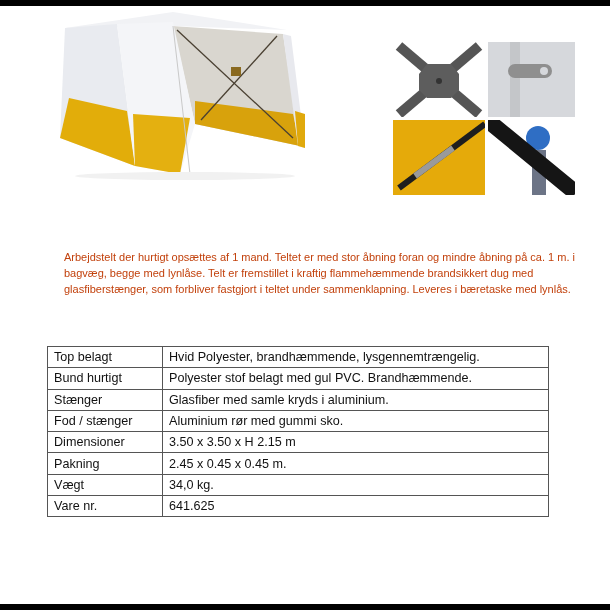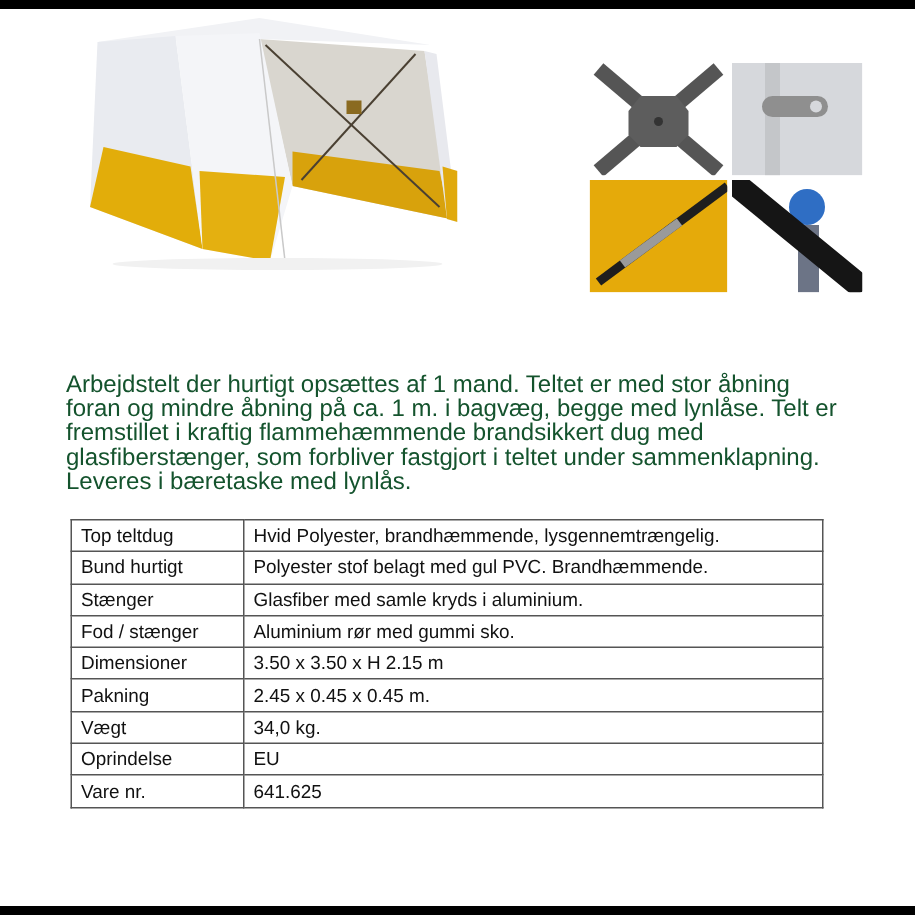--- a/index.html
+++ b/index.html
@@ -10,22 +10,22 @@
 
   
   .tent { position: absolute; left: 55px; top: 6px; width: 250px; height: 180px; }
 
   
   .collage { position: absolute; left: 393px; top: 42px; width: 182px; height: 153px; }
   .tile { position: absolute; overflow: hidden; }
   .tile svg { display: block; }
 
   .description {
-    position: absolute; left: 44px; top: 249px; width: 520px;
-    font-size: 16px; line-height: 16.2px; color: #14532d;
+    position: absolute; left: 64px; top: 249px; width: 520px;
+    font-size: 11px; line-height: 16.2px; color: #c2410c;
   }
 
   table.spec {
     position: absolute; left: 47px; top: 346px; width: 502px;
     border-collapse: collapse; font-size: 12.6px;
   }
   table.spec td {
     border: 1px solid #555; height: 21.3px; padding: 0 0 0 6px;
     vertical-align: middle; white-space: nowrap; color: #111;
   }
@@ -97,21 +97,21 @@
       <line x1="4" y1="4" x2="82" y2="68" stroke="#151515" stroke-width="16" stroke-linecap="round"></line>
     </svg>
   </div>
 </div>
 
 <p class="description">Arbejdstelt der hurtigt opsættes af 1 mand. Teltet er med stor åbning foran og mindre åbning på ca. 1 m. i bagvæg, begge med lynlåse. Telt er fremstillet i kraftig flammehæmmende brandsikkert dug med glasfiberstænger, som forbliver fastgjort i teltet under sammenklapning. Leveres i bæretaske med lynlås.</p>
 
 <table class="spec">
   <tbody>
     <tr>
-        <td class="k">Top teltdug</td>
+        <td class="k">Top belagt</td>
         <td>Hvid Polyester, brandhæmmende, lysgennemtrængelig.</td>
       </tr>
     <tr>
         <td class="k">Bund hurtigt</td>
         <td>Polyester stof belagt med gul PVC. Brandhæmmende.</td>
       </tr>
     <tr>
         <td class="k">Stænger</td>
         <td>Glasfiber med samle kryds i aluminium.</td>
       </tr>
@@ -125,23 +125,19 @@
       </tr>
     <tr>
         <td class="k">Pakning</td>
         <td>2.45 x 0.45 x 0.45 m.</td>
       </tr>
     <tr>
         <td class="k">Vægt</td>
         <td>34,0 kg.</td>
       </tr>
     <tr>
-        <td class="k">Oprindelse</td>
-        <td>EU</td>
-      </tr>
-    <tr>
         <td class="k">Vare nr.</td>
         <td>641.625</td>
       </tr>
   </tbody>
 </table>
 
 <div class="bar-bottom"></div>
 
 </body></html>

